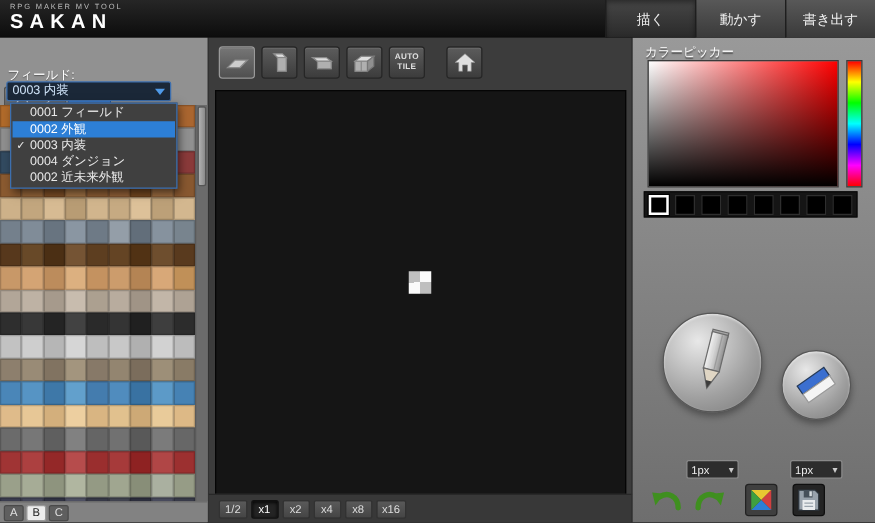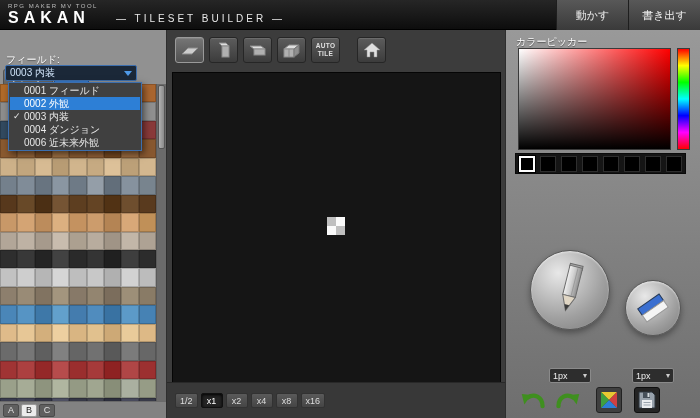--- a/index.html
+++ b/index.html
@@ -51,21 +51,21 @@
   #toolbar { position:absolute; left:8px; top:7px; display:flex; gap:5px; align-items:center; }
   .tool-btn { width:29px; height:26px; display:flex; align-items:center; justify-content:center;
     background:linear-gradient(#5c5c5c,#3c3c3c); border:1px solid #262626; border-radius:3px;
     box-shadow: inset 0 1px 0 rgba(255,255,255,.1); cursor:pointer; }
   .tool-btn.active { background:linear-gradient(#767676,#505050); border-color:#9a9a9a; }
   .tool-btn.home { margin-left:12px; }
   .auto-label { width:24px; font-size:6.5px; font-weight:bold; letter-spacing:.3px; line-height:1.3; text-align:center; color:#e0e0e0; }
   #canvas { position:absolute; left:5px; top:42px; width:329px; height:326px; background:#151515; border:1px solid #050505; cursor:crosshair; }
   #checker-tile { position:absolute; left:154px; top:144px; width:18px; height:18px;
     background: conic-gradient(#fafafa 0 25%, #bfbfbf 0 50%, #fafafa 0 75%, #bfbfbf 0); }
-  #zoom-bar { position:absolute; left:0; bottom:0; width:339px; height:36px; background:#383838; border-top:1px solid #282828;
+  #zoom-bar { position:absolute; left:0; bottom:0; width:339px; height:23px; background:#383838; border-top:1px solid #282828;
     display:flex; align-items:center; gap:3px; padding-left:8px; }
   .zbtn { min-width:22px; padding:0 4px; height:15px; display:flex; align-items:center; justify-content:center;
     font-size:9px; color:#ddd; background:linear-gradient(#5a5a5a,#454545); border:1px solid #323232; border-radius:2px; cursor:pointer; }
   .zbtn.active { background:#242424; color:#fff; border-color:#101010; box-shadow: inset 0 1px 3px #000; }
 
   
   #right-panel { position:absolute; left:505px; top:30px; width:195px; height:388px;
     background:linear-gradient(#999,#6e6e6e); border-left:1px solid #2e2e2e; }
   #cp-label { position:absolute; left:10px; top:5px; font-size:10px; color:#fff; text-shadow:0 1px 1px rgba(0,0,0,.5); }
   #sv-picker { position:absolute; left:12px; top:18px; width:153px; height:102px; border:1px solid #3a3a3a; cursor:crosshair;
@@ -99,22 +99,22 @@
 </head>
 <body>
 
 <div id="app">
 
   <header id="top-bar">
     <div id="logo">
       <div id="brand-top">RPG MAKER MV TOOL</div>
       <div id="brand">SAKAN</div>
     </div>
-    <div id="subtitle">— TILESET BUILDER —</div>
     <nav id="top-nav">
+        <div class="nav-btn active">描く</div>
         <div class="nav-btn">動かす</div>
         <div class="nav-btn">書き出す</div>
       </nav>
   </header>
 
   <aside id="left-panel">
     <div id="left-tabs">
         <div class="ltab">パーツ</div>
         <div class="ltab active">MV</div>
       </div>
@@ -288,21 +288,21 @@
         <div class="ptile" style="background: rgb(56, 58, 72);"></div>
       </div>
     <div id="palette-scrollbar">
       <div id="scroll-thumb"></div>
     </div>
     <div id="tileset-dropdown">
         <div class="opt"><span>0001 フィールド</span></div>
         <div class="opt hl"><span>0002 外観</span></div>
         <div class="opt"><span class="chk">✓</span><span>0003 内装</span></div>
         <div class="opt"><span>0004 ダンジョン</span></div>
-        <div class="opt"><span>0006 近未来外観</span></div>
+        <div class="opt"><span>0002 近未来外観</span></div>
       </div>
     <div id="sheet-tabs">
         <div class="stab">A</div>
         <div class="stab active">B</div>
         <div class="stab">C</div>
       </div>
   </aside>
 
   <main id="center">
     <div id="toolbar">

